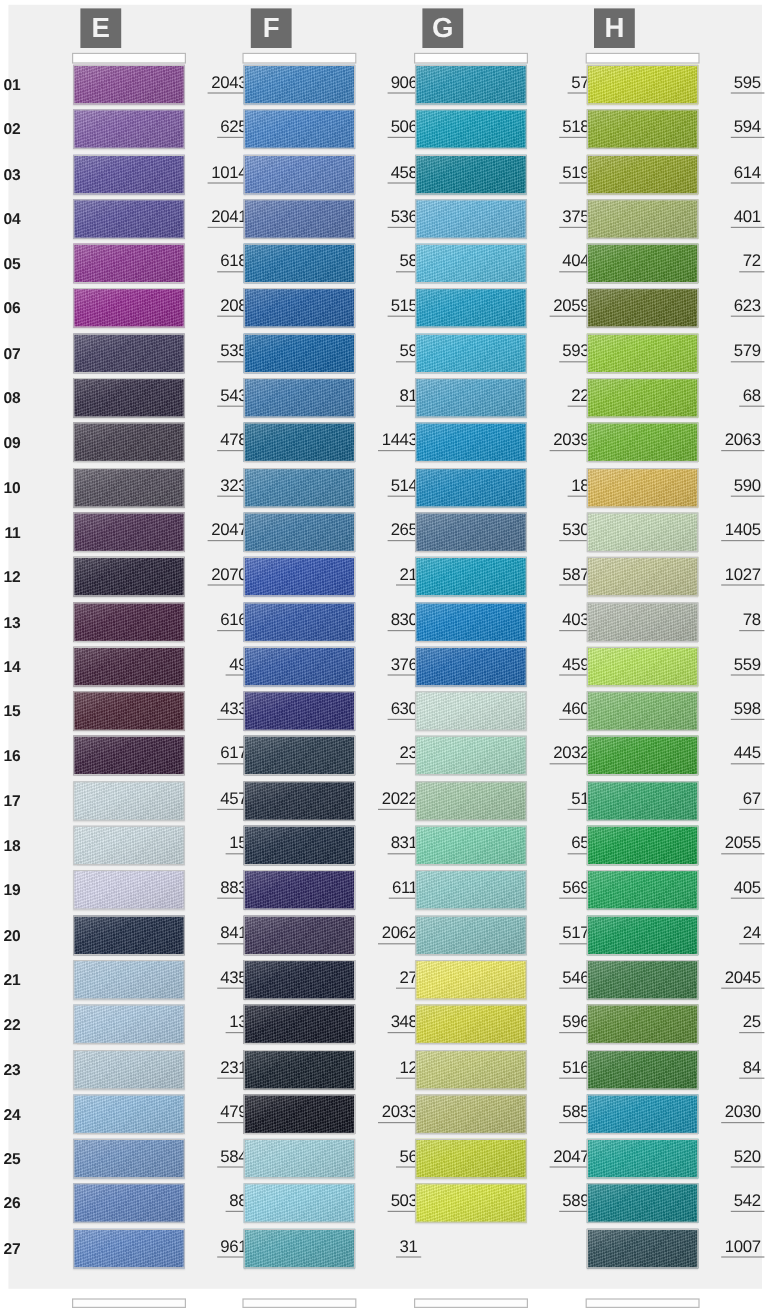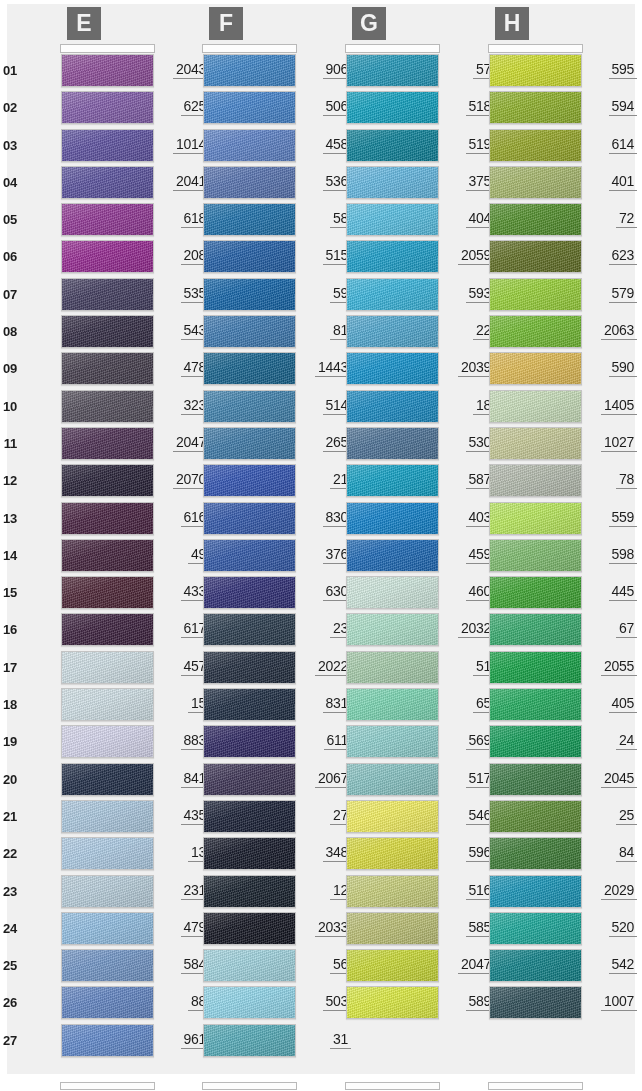--- a/index.html
+++ b/index.html
@@ -399,21 +399,21 @@
           <div class="thread-row">
             <div class="swatch" style="background-color: rgb(27, 42, 64);"></div>
             <div class="code-wrap"><span class="code-label">831</span></div>
           </div>
           <div class="thread-row">
             <div class="swatch" style="background-color: rgb(44, 37, 96);"></div>
             <div class="code-wrap"><span class="code-label">611</span></div>
           </div>
           <div class="thread-row">
             <div class="swatch" style="background-color: rgb(58, 49, 82);"></div>
-            <div class="code-wrap"><span class="code-label">2067</span></div>
+            <div class="code-wrap"><span class="code-label">2062</span></div>
           </div>
           <div class="thread-row">
             <div class="swatch" style="background-color: rgb(22, 29, 51);"></div>
             <div class="code-wrap"><span class="code-label">27</span></div>
           </div>
           <div class="thread-row">
             <div class="swatch" style="background-color: rgb(18, 22, 38);"></div>
             <div class="code-wrap"><span class="code-label">348</span></div>
           </div>
           <div class="thread-row">
@@ -582,20 +582,24 @@
           </div>
           <div class="thread-row">
             <div class="swatch" style="background-color: rgb(95, 109, 35);"></div>
             <div class="code-wrap"><span class="code-label">623</span></div>
           </div>
           <div class="thread-row">
             <div class="swatch" style="background-color: rgb(149, 206, 54);"></div>
             <div class="code-wrap"><span class="code-label">579</span></div>
           </div>
           <div class="thread-row">
+            <div class="swatch" style="background-color: rgb(134, 194, 47);"></div>
+            <div class="code-wrap"><span class="code-label">68</span></div>
+          </div>
+          <div class="thread-row">
             <div class="swatch" style="background-color: rgb(111, 184, 47);"></div>
             <div class="code-wrap"><span class="code-label">2063</span></div>
           </div>
           <div class="thread-row">
             <div class="swatch" style="background-color: rgb(221, 184, 82);"></div>
             <div class="code-wrap"><span class="code-label">590</span></div>
           </div>
           <div class="thread-row">
             <div class="swatch" style="background-color: rgb(198, 220, 184);"></div>
             <div class="code-wrap"><span class="code-label">1405</span></div>
@@ -643,21 +647,21 @@
           <div class="thread-row">
             <div class="swatch" style="background-color: rgb(91, 138, 51);"></div>
             <div class="code-wrap"><span class="code-label">25</span></div>
           </div>
           <div class="thread-row">
             <div class="swatch" style="background-color: rgb(59, 122, 52);"></div>
             <div class="code-wrap"><span class="code-label">84</span></div>
           </div>
           <div class="thread-row">
             <div class="swatch" style="background-color: rgb(21, 146, 181);"></div>
-            <div class="code-wrap"><span class="code-label">2029</span></div>
+            <div class="code-wrap"><span class="code-label">2030</span></div>
           </div>
           <div class="thread-row">
             <div class="swatch" style="background-color: rgb(24, 165, 151);"></div>
             <div class="code-wrap"><span class="code-label">520</span></div>
           </div>
           <div class="thread-row">
             <div class="swatch" style="background-color: rgb(14, 127, 134);"></div>
             <div class="code-wrap"><span class="code-label">542</span></div>
           </div>
           <div class="thread-row">

